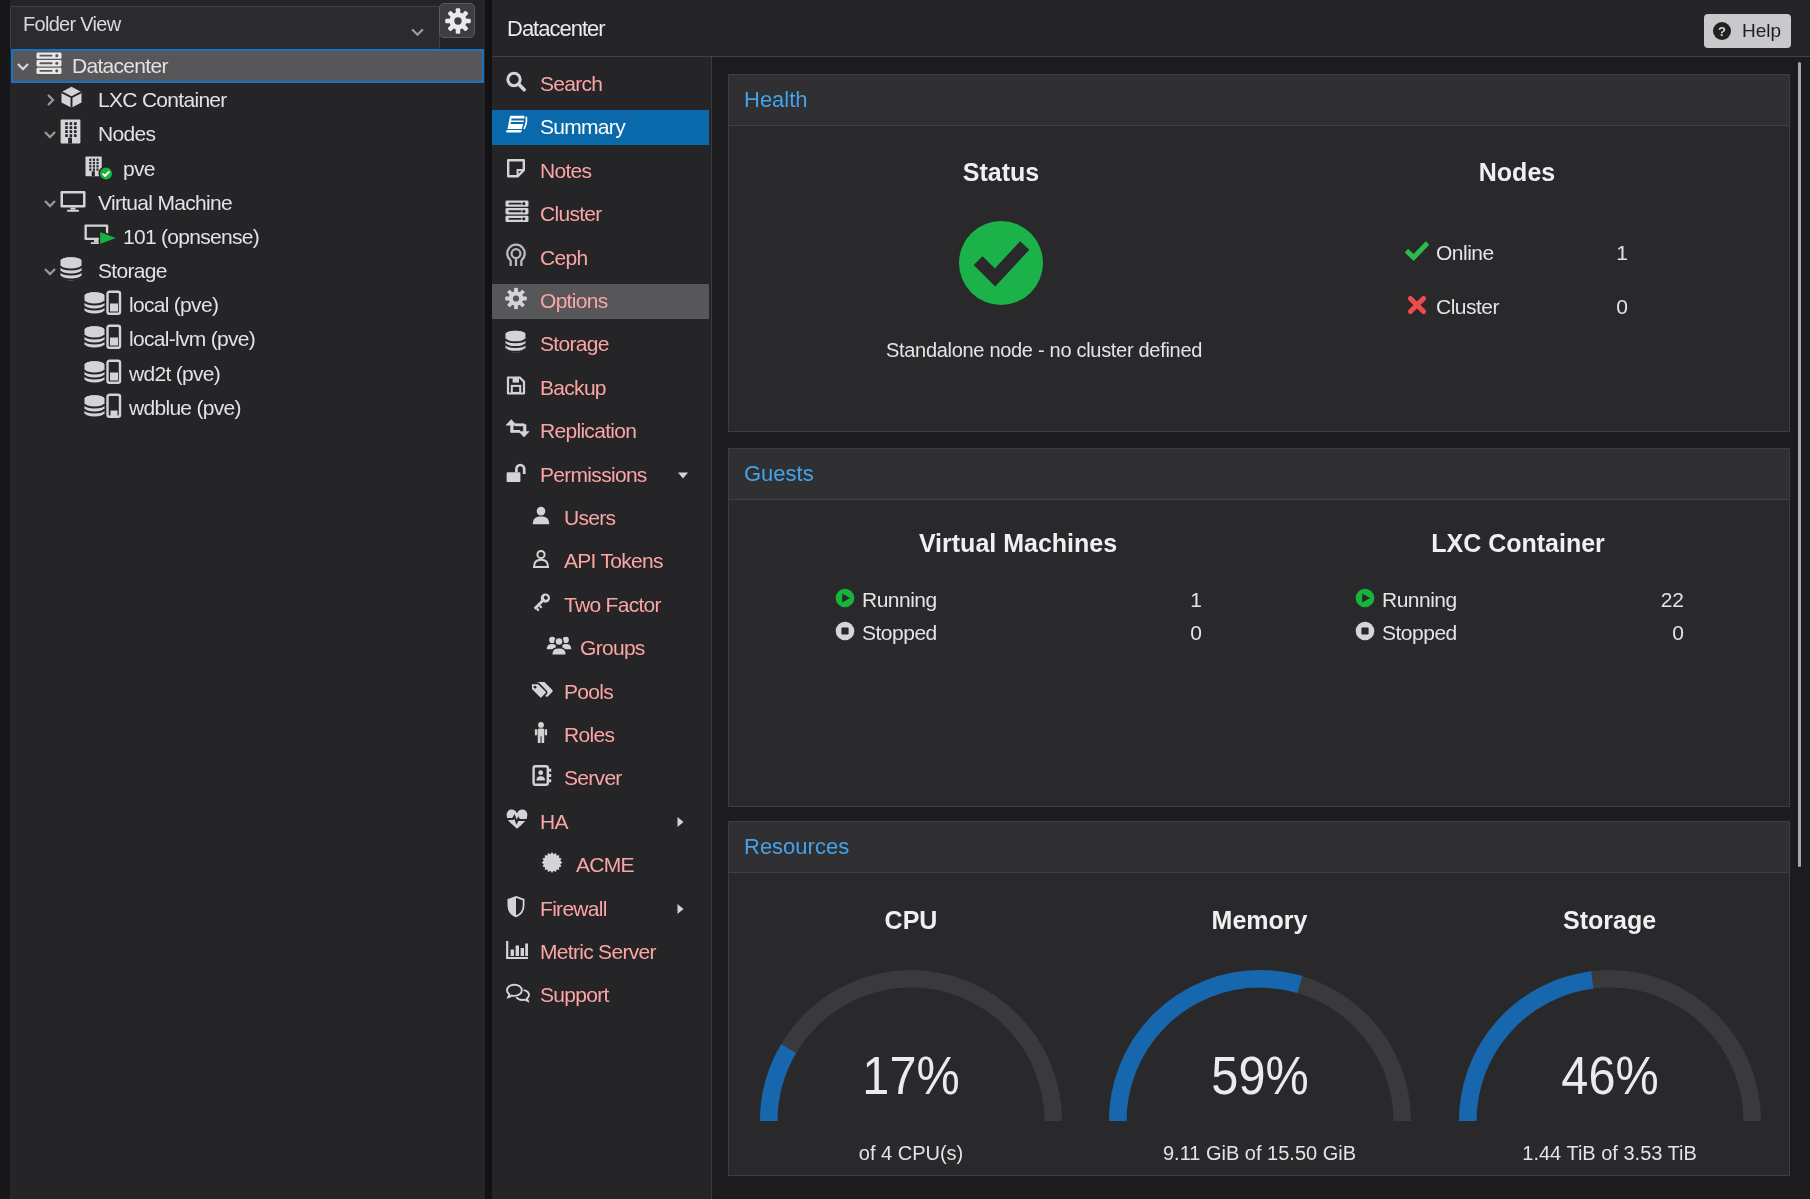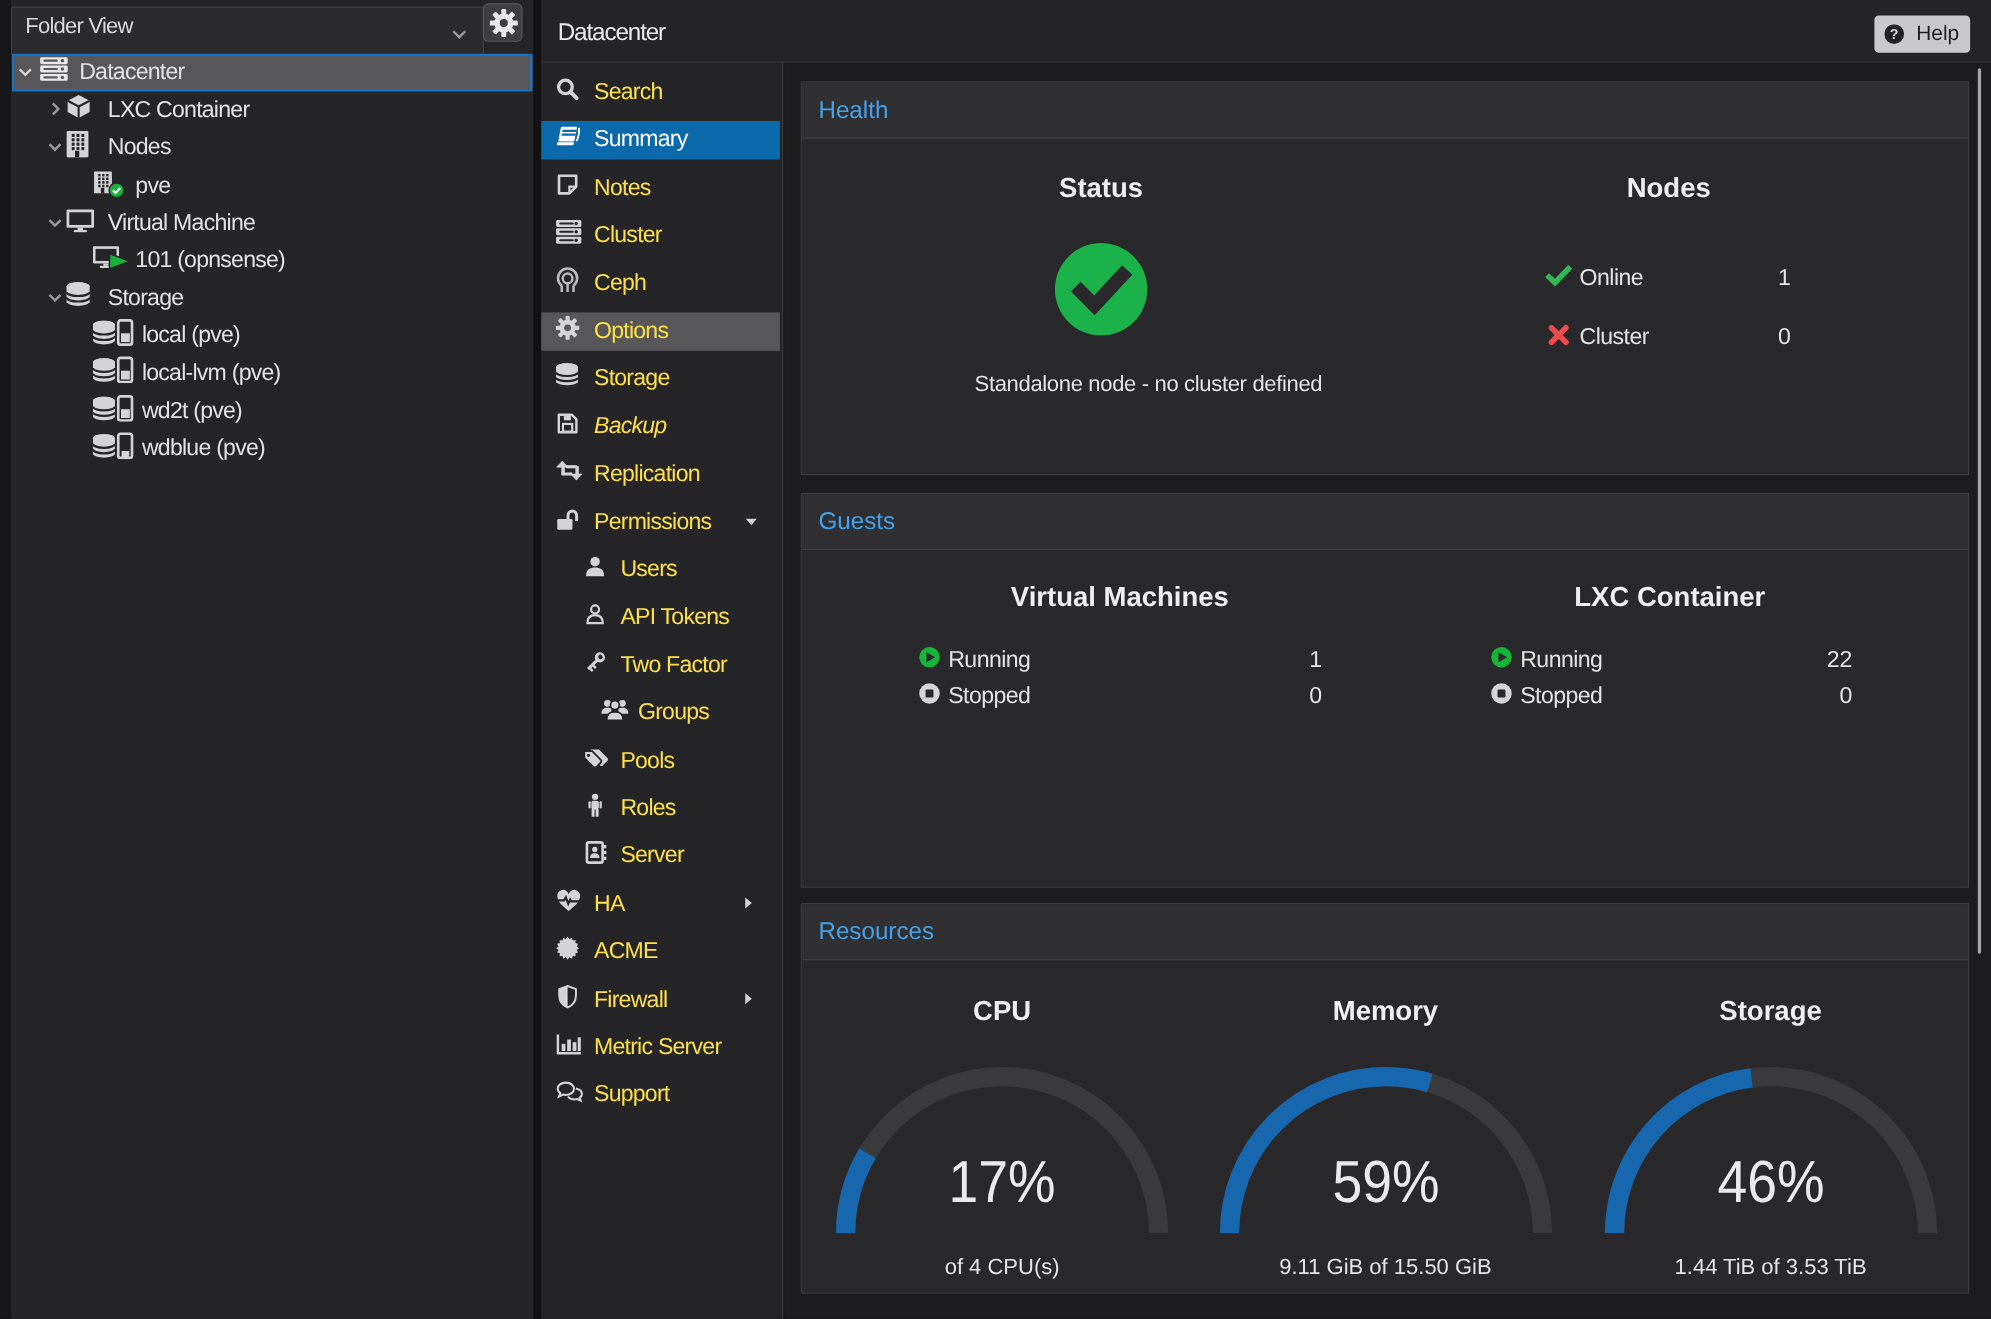--- a/index.html
+++ b/index.html
@@ -33,21 +33,21 @@
   #rtitle { left:507px; top:0; height:57px; line-height:57px; font-size:22px; letter-spacing:-1px; color:#ececee; }
   #helpbtn { left:1704px; top:14px; width:87px; height:34px; background:#c9c9cb;
     border-radius:4px; color:#1e1e20; font-size:19px; line-height:34px; }
   #helpbtn span { position:absolute; left:38px; top:0; }
   #helpbtn svg { position:absolute; left:9px; top:8px; }
 
   
   #menu { left:492px; top:57px; width:220px; height:1142px; background:#252528;
     border-right:1px solid #3b3b3e; }
   .mrow { position:absolute; left:492px; width:217px; height:35px; font-size:21px; letter-spacing:-0.7px;
-    color:#fde047; }
+    color:#fca5a5; }
   .mrow .lbl { position:absolute; left:48px; top:50%; transform:translateY(-50%); white-space:nowrap; }
   .mrow .ic { position:absolute; left:506px; top:50%; transform:translateY(-50%); }
   .mrow.sub .lbl { left:72px; }
   .msel { background:#0a69aa; color:#fff; }
   .mhov { background:#57575a; }
   .caret { position:absolute; top:50%; transform:translateY(-50%); }
 
   
   #content { left:713px; top:57px; width:1097px; height:1142px; background:#1c1c1e; }
   .panel { position:absolute; left:728px; width:1062px; background:#29292c;
@@ -335,21 +335,21 @@
 <div class="mrow" style="top:326.9px;">
     <span class="ic" style="left:13px;"><svg width="21" height="24" viewBox="0 0 21 24">
         <path d="M0.5,4.56 A9.975,3.42 0 0 1 20.425,4.56 L20.425,19.759999999999998 A9.975,3.42 0 0 1 0.5,19.759999999999998 Z" fill="#d4d4d6"></path>
         <ellipse cx="10.45" cy="4.56" rx="9.975" ry="3.42" fill="#d4d4d6"></ellipse>
         <path d="M0.5,9.5 A9.975,3.42 0 0 0 20.425,9.5" stroke="#252528" stroke-width="1.9" fill="none"></path>
         <path d="M0.5,14.25 A9.975,3.42 0 0 0 20.425,14.25" stroke="#252528" stroke-width="1.9" fill="none"></path>
         <path d="M0.5,19.0 A9.975,3.42 0 0 0 20.425,19.0" stroke="#252528" stroke-width="1.9" fill="none"></path>
       </svg></span>
     <span class="lbl">Storage</span>
   </div>
-<div class="mrow" style="top:370.3px;font-style:italic;">
+<div class="mrow" style="top:370.3px;">
     <span class="ic" style="left:13px;"><svg width="22" height="22" viewBox="0 0 22 22">
         <path d="M3,3 H14.8 L19,7.2 V19 H3 Z" stroke="#d4d4d6" stroke-width="2.2" fill="none" stroke-linejoin="round"></path>
         <rect x="7.6" y="3.5" width="6.4" height="4.6" fill="#d4d4d6"></rect>
         <rect x="6.8" y="11.4" width="8.4" height="7" stroke="#d4d4d6" stroke-width="2" fill="none"></rect>
       </svg></span>
     <span class="lbl">Backup</span>
   </div>
 <div class="mrow" style="top:413.7px;">
     <span class="ic" style="left:13px;"><svg width="25" height="19" viewBox="0 0 25 19">
         <polygon points="1,6.2 6.2,0.6 11.4,6.2 8.2,6.2 8.2,13 5.6,13 5.6,6.2" fill="#d4d4d6" stroke="#d4d4d6" stroke-width="0.6" stroke-linejoin="round"></polygon>
@@ -443,21 +443,21 @@
 <div class="mrow" style="top:804.3px;">
     <span class="ic" style="left:13px;"><svg width="24" height="22" viewBox="0 0 24 22">
         <path d="M12,20.2 C6.6,15.4 1.8,12 1.8,7.4 A4.9,4.9 0 0 1 12,5 A4.9,4.9 0 0 1 22.2,7.4 C22.2,12 17.4,15.4 12,20.2 Z" fill="#d4d4d6"></path>
         <path d="M1.8,10.6 H7.8 L9.4,7.8 L11.6,13.6 L13.4,9.8 L14.4,11.5 H22.2" stroke="#252528" stroke-width="2" fill="none"></path>
       </svg></span>
     <span class="lbl">HA</span>
     <span class="caret" style="left:181px;"><svg width="14" height="14" viewBox="0 0 14 14">
         <polygon points="4.5,2 10.5,7 4.5,12" fill="#d4d4d6"></polygon>
       </svg></span>
   </div>
-<div class="mrow" style="top:847.7px;">
+<div class="mrow" style="top:847.7px;margin-left:36px;">
     <span class="ic" style="left:13px;"><svg width="22" height="22" viewBox="0 0 22 22">
         <polygon points="11.00,0.60 12.64,2.76 14.98,1.39 15.67,4.02 18.35,3.65 17.98,6.33 20.61,7.02 19.24,9.36 21.40,11.00 19.24,12.64 20.61,14.98 17.98,15.67 18.35,18.35 15.67,17.98 14.98,20.61 12.64,19.24 11.00,21.40 9.36,19.24 7.02,20.61 6.33,17.98 3.65,18.35 4.02,15.67 1.39,14.98 2.76,12.64 0.60,11.00 2.76,9.36 1.39,7.02 4.02,6.33 3.65,3.65 6.33,4.02 7.02,1.39 9.36,2.76" fill="#d4d4d6"></polygon>
       </svg></span>
     <span class="lbl">ACME</span>
   </div>
 <div class="mrow" style="top:891.1px;">
     <span class="ic" style="left:13px;"><svg width="22" height="22" viewBox="0 0 22 22">
         <path d="M11,1.4 L18.6,4.2 V9.8 C18.6,15.6 15.2,19.2 11,20.9 C6.8,19.2 3.4,15.6 3.4,9.8 V4.2 Z" stroke="#d4d4d6" stroke-width="1.8" fill="none"></path>
         <path d="M11,1.4 L3.4,4.2 V9.8 C3.4,15.6 6.8,19.2 11,20.9 Z" fill="#d4d4d6"></path>
       </svg></span>

